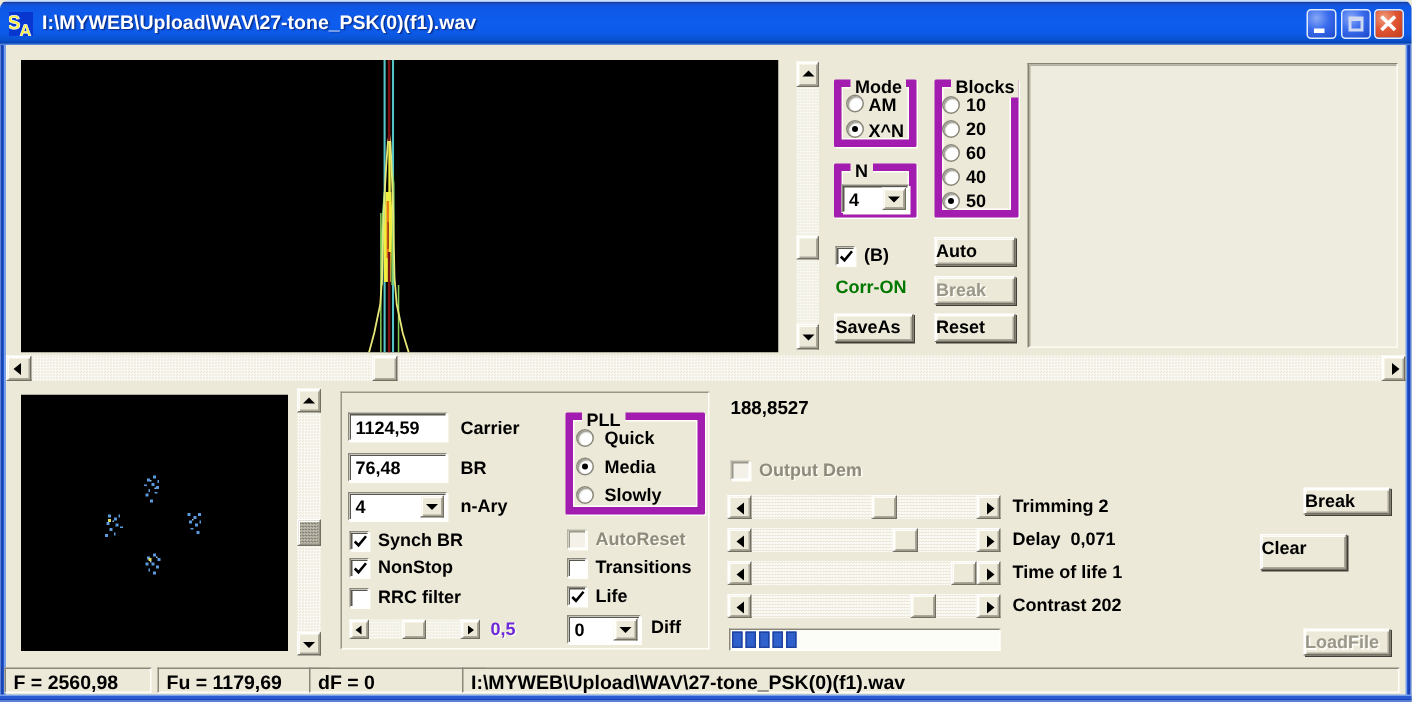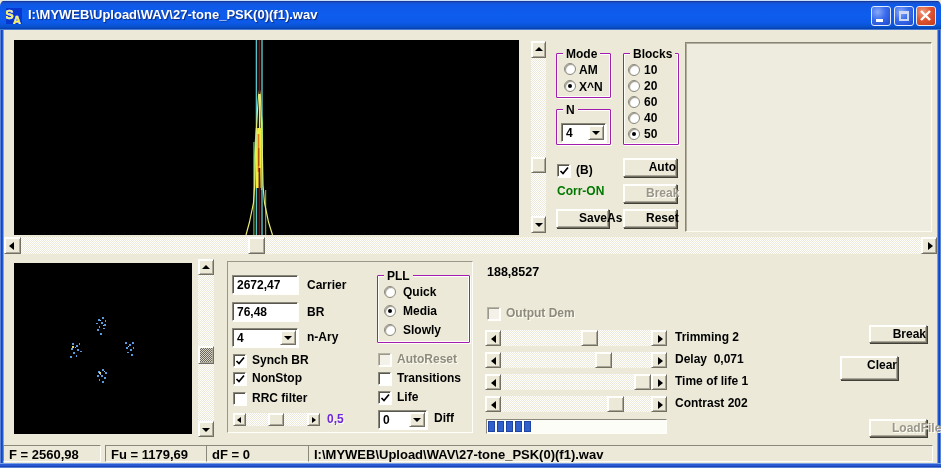--- a/index.html
+++ b/index.html
@@ -21,25 +21,25 @@
 
 
 .brd-l { position:absolute; left:0; top:30px; width:4px; height:438px;
   background:linear-gradient(90deg,#5a82d8 0 1px,#1a44b4 1px 2px,#2258d0 2px 3px,#7aa0e8 3px 4px); }
 .brd-r { position:absolute; right:0; top:30px; width:4px; height:438px;
   background:linear-gradient(90deg,#7aa0e8 0 1px,#2258d0 1px 2px,#1a44b4 2px 3px,#5a82d8 3px 4px); }
 .brd-b { position:absolute; left:0; bottom:0; width:941px; height:5px;
   background:linear-gradient(180deg,#7aa0e8 0 1px,#2b5bd2 1px 3px,#1a44b4 3px 4px,#5a82d8 4px 5px); }
 
 
-.btn { position:absolute; background:#ece9d8; text-align:right; color:#000;
+.btn { position:absolute; background:#ece9d8; text-align:left; color:#000;
   border:1px solid #fff; border-right-color:#736f63; border-bottom-color:#736f63;
-  box-shadow:1px 1px 0 #403f38, inset 1px 1px 0 #fffef8, inset -1px -1px 0 #aca899;padding-left:22px; }
+  box-shadow:1px 1px 0 #403f38, inset 1px 1px 0 #fffef8, inset -1px -1px 0 #aca899; }
 .btn.dis { color:#9a968a; text-shadow:1px 1px 0 #fffef8; }
-.group { position:absolute; border:1px solid #a21caf; border-radius:1px;
+.group { position:absolute; border:5px solid #a21caf; border-radius:1px;
   box-shadow:inset 1px 1px 0 #fffef8, inset -1px -1px 0 #fffef8, 1px 1px 0 #fffef8; }
 .group .lbl { position:absolute; top:-7px; left:6px; background:#ece9d8; padding:0 3px; }
 .cb { position:absolute; width:13px; height:13px; background:#fff; border:1px solid #8a887b;
   border-right-color:#fff; border-bottom-color:#fff; box-shadow:inset 1px 1px 0 #58564d, 1px 1px 0 #fffef8; }
 .cb svg { position:absolute; left:1px; top:1px; }
 .radio { position:absolute; width:12px; height:12px; border-radius:50%; background:#fff;
   border:1px solid #8a887b; box-shadow:inset 1px 1px 1px #9a988c; }
 .radio .dot { position:absolute; left:3px; top:3px; width:4px; height:4px; border-radius:50%; background:#000; }
 .lab { position:absolute; white-space:nowrap; }
 .checker { background-image:conic-gradient(#fff 25%, #ece9d8 0 50%, #fff 0 75%, #ece9d8 0 100%); background-size:2px 2px; }
@@ -226,21 +226,21 @@
       <div class="tri" style="left:3px;top:5px;border-left:4px solid transparent;border-right:4px solid transparent;border-bottom:4px solid #000;"></div>
     </div>
   <div class="sbbtn" style="left:198px;top:421px;width:16px;height:16px;">
       <div class="tri" style="left:3px;top:6px;border-left:4px solid transparent;border-right:4px solid transparent;border-top:4px solid #000;"></div>
     </div>
   <div class="thumb" style="left:198px;top:346px;width:16px;height:18px;background-image:conic-gradient(#6a685e 25%, #d8d4c4 0 50%, #6a685e 0 75%, #d8d4c4 0 100%);background-size:2px 2px;"></div>
 
   <div class="abs" style="left:227px;top:261px;width:246px;height:172px;border:1px solid #9a978a;border-right-color:#fffef8;border-bottom-color:#fffef8;"></div>
 
   <div class="combo" style="left:232px;top:275px;width:66px;height:19px;">
-      <span class="txt">2672,47</span>
+      <span class="txt">1124,59</span>
     </div>
   <div class="lab" style="left:307px;top:278px;">Carrier</div>
   <div class="combo" style="left:232px;top:302px;width:66px;height:19px;">
       <span class="txt">76,48</span>
     </div>
   <div class="lab" style="left:307px;top:305px;">BR</div>
   <div class="combo" style="left:232px;top:328px;width:66px;height:19px;">
       <span class="txt">4</span>
       <span class="cbtn">
         <span class="dtri" style="left:3px;top:5px;"></span>

